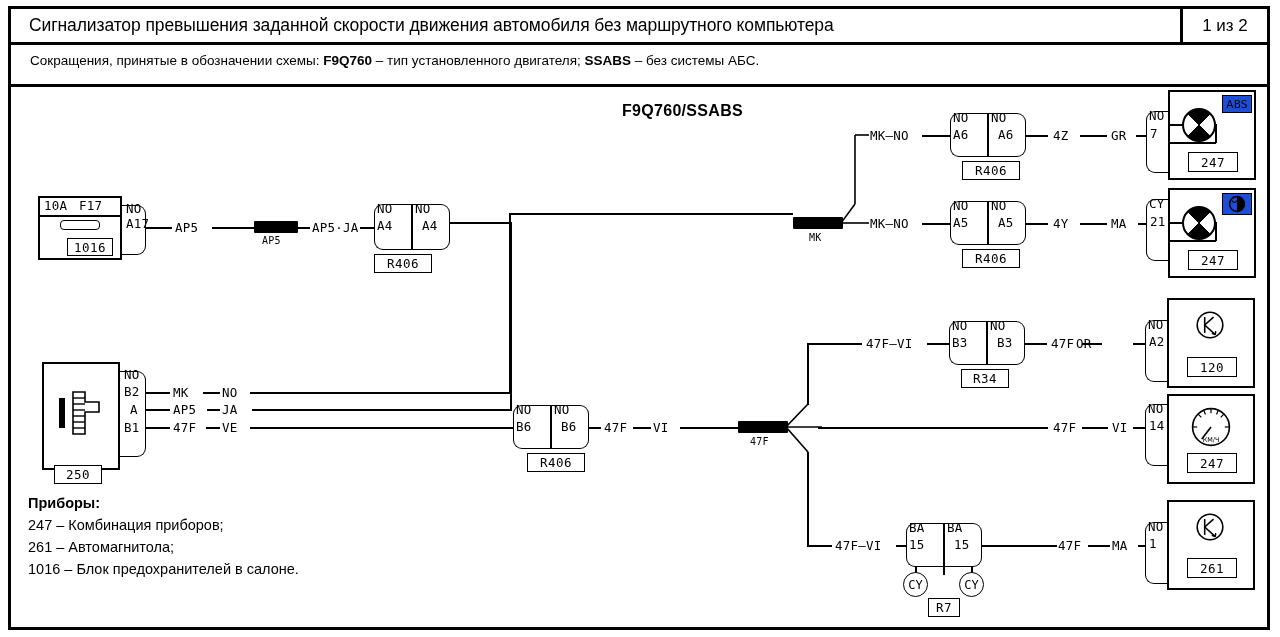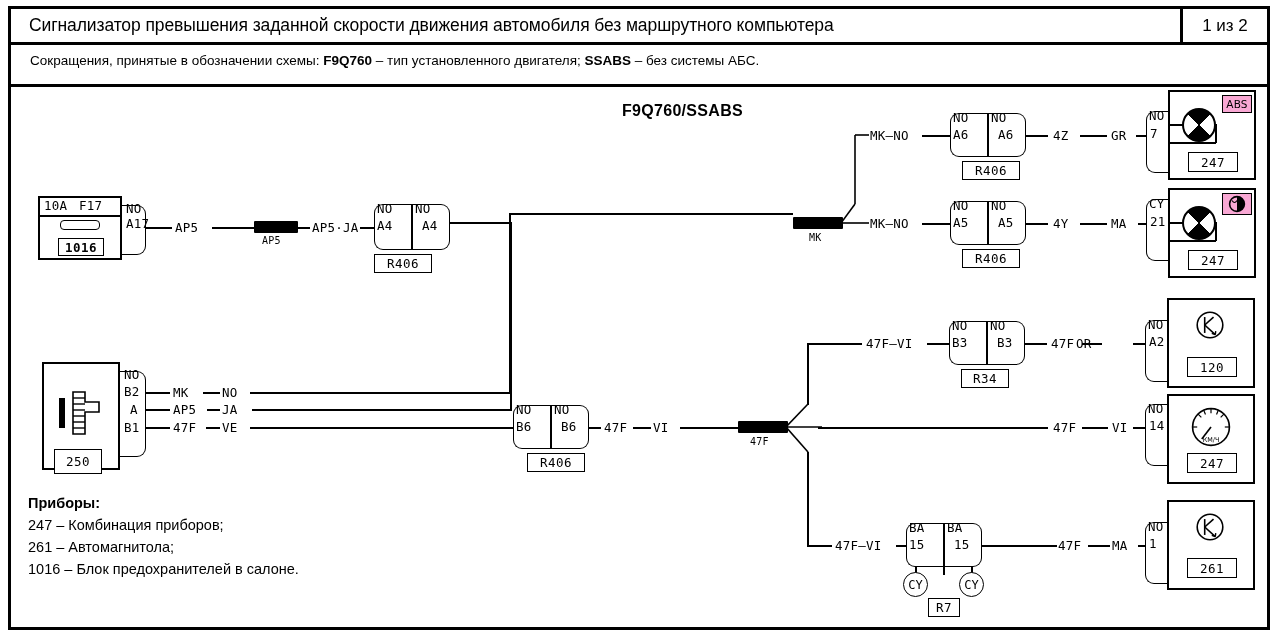--- a/index.html
+++ b/index.html
@@ -152,21 +152,21 @@
     border:2px solid #000;
     box-sizing:border-box;
     background:
       conic-gradient(#000 0deg 45deg,#fff 45deg 135deg,#000 135deg 225deg,#fff 225deg 315deg,#000 315deg 360deg);
     overflow:hidden;
   }
 
   .abs-tag{
     position:absolute;
     border:1.7px solid #000;
-    background:#f9a8d4;
+    background:#1d4ed8;
     display:flex;align-items:center;justify-content:center;
     font-size:10.5px;
     font-family:"DejaVu Sans", sans-serif;
     letter-spacing:0.2px;
     box-sizing:border-box;
   }
 
   
   .ksym{
     position:absolute;
@@ -218,21 +218,21 @@
 
   <div class="sep-line"></div>
 
   <div class="variant-title">F9Q760/SSABS</div>
 
   <div class="device" style="left:38px; top:196px; width:84px; height:64px;"></div>
   <div class="wire h" style="left:38px; top:215px; width:84px;"></div>
   <div class="lbl" style="left:44px; top:200px;">10A</div>
   <div class="lbl" style="left:79px; top:200px;">F17</div>
   <div class="fuse-el" style="left:60px; top:220px; width:40px; height:10px;"></div>
-  <div class="ref-box small" style="left:58px; top:238px; width:46px; height:18px;font-weight:bold;">1016</div>
+  <div class="ref-box small" style="left:67px; top:238px; width:46px; height:18px;">1016</div>
 
   <div class="conn right" style="left:122px; top:205px; width:24px; height:50px;"></div>
   <div class="lbl" style="left:126px; top:203px;">NO</div>
   <div class="lbl" style="left:126px; top:218px;">A17</div>
 
   <div class="wire h" style="left:146px; top:227px; width:26px;"></div>
   <div class="lbl" style="left:175px; top:222px;">AP5</div>
   <div class="wire h" style="left:212px; top:227px; width:42px;"></div>
 
   <div class="splice" style="left:254px; top:221px; width:44px; height:12px;"></div>
@@ -261,21 +261,21 @@
     <path d="M18 10 H30 V20 H44 V30 H30 V52 H18 Z" fill="none" stroke="#000" stroke-width="1.6"></path>
     <g stroke="#000" stroke-width="1.4">
       <line x1="18" y1="16" x2="30" y2="16"></line>
       <line x1="18" y1="22" x2="30" y2="22"></line>
       <line x1="18" y1="28" x2="30" y2="28"></line>
       <line x1="18" y1="34" x2="30" y2="34"></line>
       <line x1="18" y1="40" x2="30" y2="40"></line>
       <line x1="18" y1="46" x2="30" y2="46"></line>
     </g>
   </svg>
-  <div class="ref-box small" style="left:54px; top:449px; width:48px; height:25px;">250</div>
+  <div class="ref-box small" style="left:54px; top:465px; width:48px; height:19px;">250</div>
 
   <div class="conn right" style="left:120px; top:371px; width:26px; height:86px;"></div>
   <div class="lbl" style="left:124px; top:369px;">NO</div>
   <div class="lbl" style="left:124px; top:386px;">B2</div>
   <div class="lbl" style="left:130px; top:404px;">A</div>
   <div class="lbl" style="left:124px; top:422px;">B1</div>
 
   <div class="wire h" style="left:146px; top:392px; width:24px;"></div>
   <div class="lbl" style="left:173px; top:387px;">MK</div>
   <div class="wire h" style="left:203px; top:392px; width:17px;"></div>

